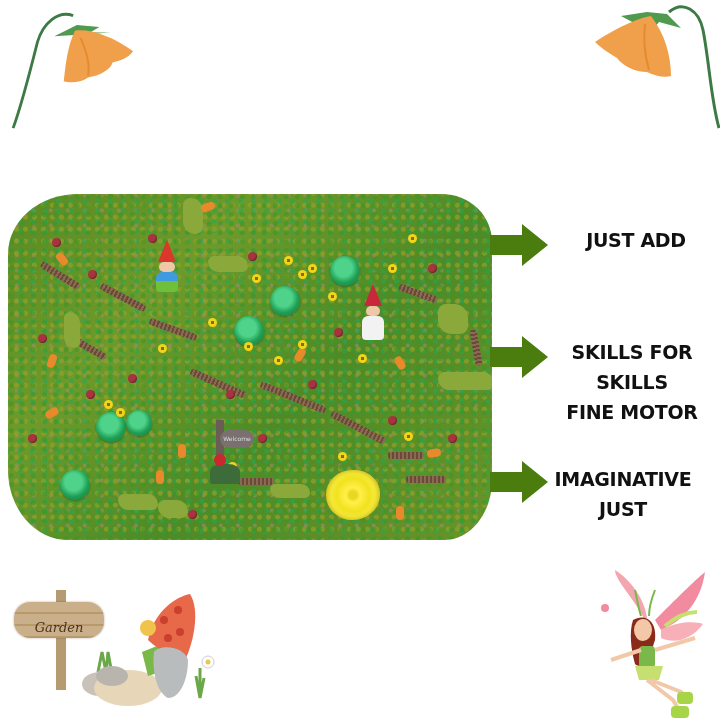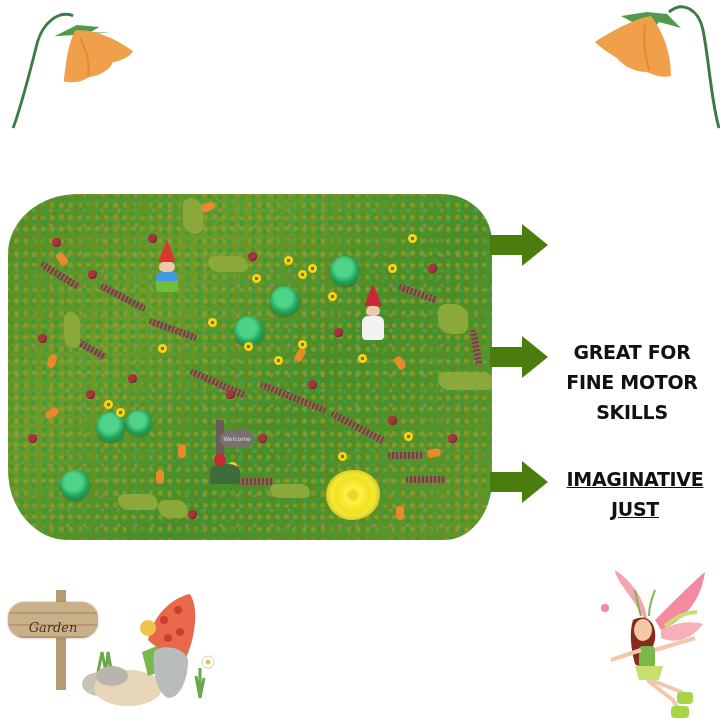--- a/index.html
+++ b/index.html
@@ -47,21 +47,21 @@
       position: absolute; color: #111111; font-family: "DejaVu Sans", sans-serif;
       font-weight: bold; font-size: 19px; line-height: 30px; text-align: center;
       letter-spacing: -0.3px;
     }
 
     
     .bellflower { position: absolute; width: 150px; height: 140px; }
 
     
     #garden-art { position: absolute; left: 8px; top: 580px; width: 210px; height: 130px; }
-    #garden-board { position: absolute; left: 0; top: 22px; width: 90px; height: 36px; background: repeating-linear-gradient(180deg, #c9b08a 0 10px, #b8996c 10px 12px); border-radius: 16px; box-shadow: 0 0 2px rgba(90,60,30,0.5); }
+    #garden-board { position: absolute; left: 6px; top: 22px; width: 90px; height: 36px; background: repeating-linear-gradient(180deg, #c9b08a 0 10px, #b8996c 10px 12px); border-radius: 16px; box-shadow: 0 0 2px rgba(90,60,30,0.5); }
     #garden-board span { display: block; text-align: center; line-height: 52px; font-family: "DejaVu Serif", serif; font-style: italic; font-size: 13px; color: #4a3220; }
     #garden-post { position: absolute; left: 48px; top: 10px; width: 10px; height: 100px; background: #b59a72; }
 
     #fairy-art { position: absolute; left: 585px; top: 560px; width: 135px; height: 160px; }
   </style>
 </head>
 <body>
 
 <svg class="bellflower" style="left:0;top:0;" viewBox="0 0 160 140" width="160" height="140">
   <path d="M14,132 C22,110 30,80 40,40 C46,20 62,6 78,12" stroke="#3d7a45" stroke-width="3" fill="none"></path>
@@ -175,37 +175,38 @@
   </div>
 </div>
 
 <div id="rose"></div>
 
 <div class="arrow" style="left:490px;top:224px;">
   <div class="shaft"></div>
     <div class="head"></div>
 </div>
 <div class="feature-text" style="left:552px;top:225px;width:168px;">
+  <div>JUST ADD</div>
 </div>
 
 <div class="arrow" style="left:490px;top:336px;">
   <div class="shaft"></div>
     <div class="head"></div>
 </div>
 <div class="feature-text" style="left:552px;top:337px;width:160px;">
-  <div>GREAT FOR</div>
+  <div>SKILLS FOR</div>
+  <div>SKILLS</div>
   <div>FINE MOTOR</div>
-  <div>SKILLS</div>
 </div>
 
 <div class="arrow" style="left:490px;top:461px;">
   <div class="shaft"></div>
     <div class="head"></div>
 </div>
-<div class="feature-text" style="left:552px;top:464px;width:166px;text-decoration:underline;">
+<div class="feature-text" style="left:540px;top:464px;width:166px;">
   <div>IMAGINATIVE</div>
   <div>JUST</div>
 </div>
 
 <div id="garden-art">
   <div id="garden-post"></div>
   <div id="garden-board">
     <span>Garden</span>
   </div>
   <svg style="position:absolute;left:60px;top:0;" width="150" height="130" viewBox="0 0 150 130">

